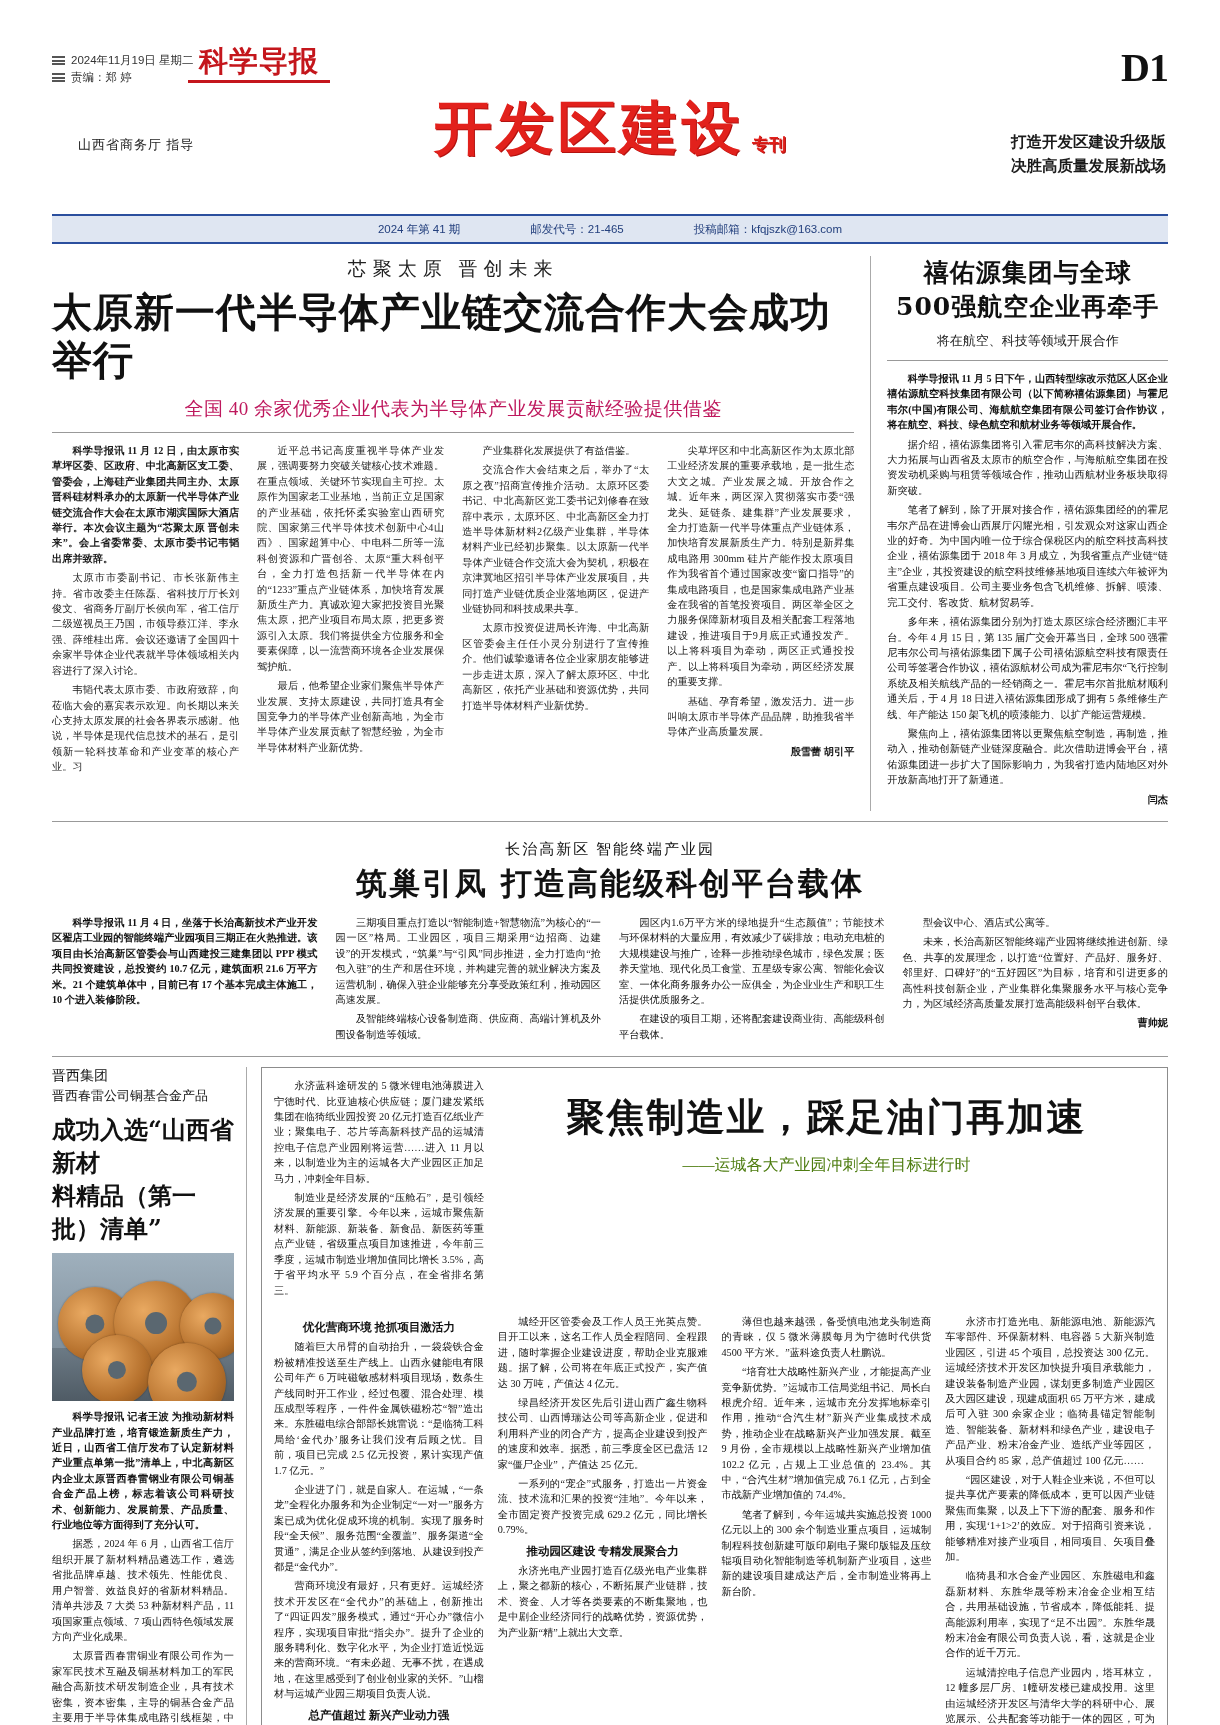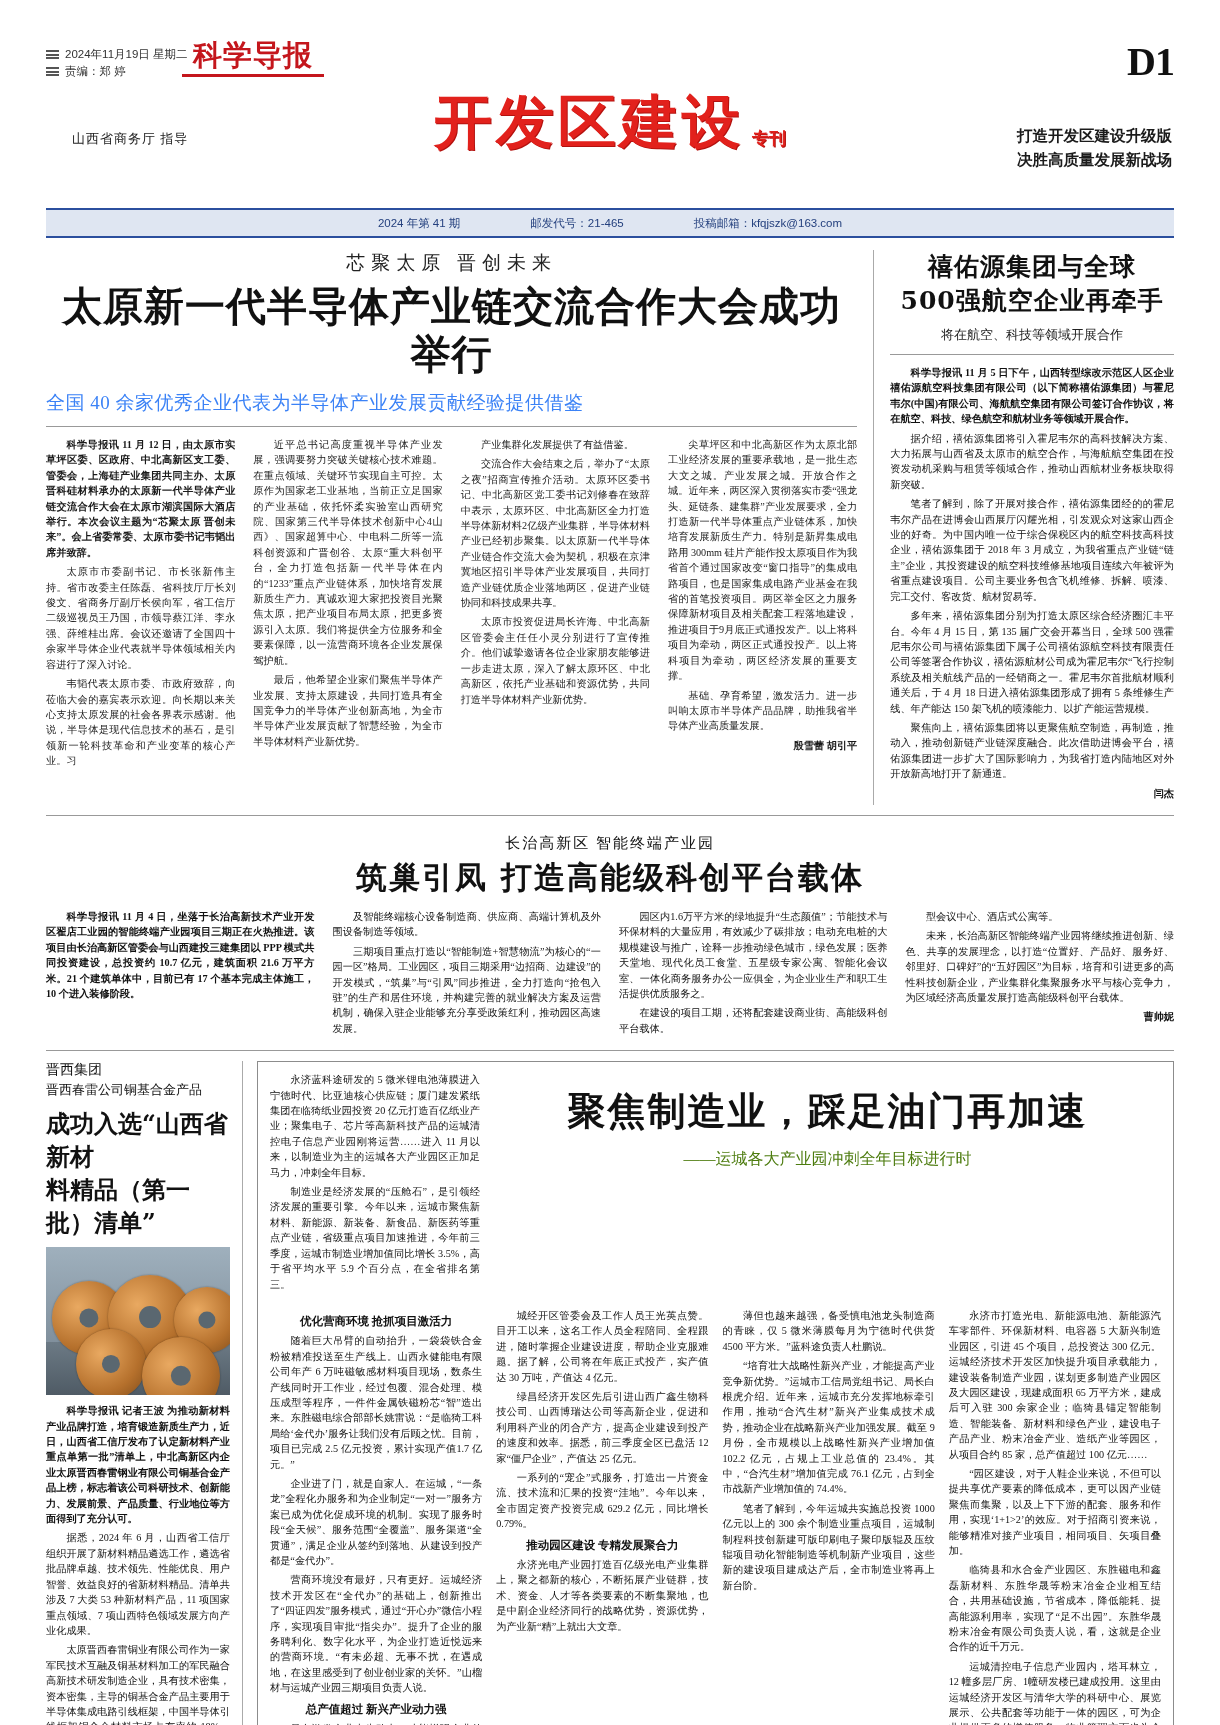--- a/index.html
+++ b/index.html
@@ -12,21 +12,21 @@
     height: 1725px;
     font-family: "Liberation Serif", "DejaVu Serif", serif;
     color: #111;
     position: relative;
     overflow: hidden;
   }
   .page {
     width: 1220px;
     height: 1385px;
     position: relative;
-    padding: 12px;
+    padding: 18px;
     box-sizing: border-box;
   }
 
   
   .masthead {
     position: relative;
     height: 180px;
     padding: 22px 34px 0 34px;
     box-sizing: border-box;
   }
@@ -171,32 +171,32 @@
   }
 
   .shoulder {
     text-align: center;
     font-size: 19px;
     letter-spacing: 6px;
     color: #222;
     margin-bottom: 6px;
   }
   .headline-main {
-    text-align: center;
     font-size: 40px;
     font-weight: 700;
     letter-spacing: 1px;
     line-height: 48px;
     font-family: "DejaVu Serif", serif;
   }
   .subhead-main {
+    text-align: center;
     font-size: 19px;
     margin-top: 12px;
     letter-spacing: .5px;
-    color: #3b82f6;
+    color: #be185d;
   }
   .hr-under {
     border-top: 1px solid #999;
     margin: 10px 0 10px 0;
   }
 
   .cols3 {
     display: flex;
     gap: 18px;
     font-size: 10.2px;
@@ -441,22 +441,22 @@
 
     <div class="sec2">
       <div class="inner">
         <div class="kicker" style="margin-top:8px;">长治高新区 智能终端产业园</div>
         <div class="headline2">筑巢引凤 打造高能级科创平台载体</div>
         <div class="sec2-cols">
           <div>
             <p class="lead">科学导报讯 11 月 4 日，坐落于长治高新技术产业开发区翟店工业园的智能终端产业园项目三期正在火热推进。该项目由长治高新区管委会与山西建投三建集团以 PPP 模式共同投资建设，总投资约 10.7 亿元，建筑面积 21.6 万平方米。21 个建筑单体中，目前已有 17 个基本完成主体施工，10 个进入装修阶段。</p>
           </div>
           <div>
+            <p>三期项目重点打造以“智能制造+智慧物流”为核心的“一园一区”格局。工业园区，项目三期采用“边招商、边建设”的开发模式，“筑巢”与“引凤”同步推进，全力打造向“抢包入驻”的生产和居住环境，并构建完善的就业解决方案及运营机制，确保入驻企业能够充分享受政策红利，推动园区高速发展。</p>
             <p>及智能终端核心设备制造商、供应商、高端计算机及外围设备制造等领域。</p>
-            <p>三期项目重点打造以“智能制造+智慧物流”为核心的“一园一区”格局。工业园区，项目三期采用“边招商、边建设”的开发模式，“筑巢”与“引凤”同步推进，全力打造向“抢包入驻”的生产和居住环境，并构建完善的就业解决方案及运营机制，确保入驻企业能够充分享受政策红利，推动园区高速发展。</p>
           </div>
           <div>
             <p>园区内1.6万平方米的绿地提升“生态颜值”；节能技术与环保材料的大量应用，有效减少了碳排放；电动充电桩的大规模建设与推广，诠释一步推动绿色城市，绿色发展；医养天堂地、现代化员工食堂、五星级专家公寓、智能化会议室、一体化商务服务办公一应俱全，为企业业生产和职工生活提供优质服务之。</p>
             <p>在建设的项目工期，还将配套建设商业街、高能级科创平台载体。</p>
           </div>
           <div>
             <p>型会议中心、酒店式公寓等。</p>
             <p>未来，长治高新区智能终端产业园将继续推进创新、绿色、共享的发展理念，以打造“位置好、产品好、服务好、邻里好、口碑好”的“五好园区”为目标，培育和引进更多的高性科技创新企业，产业集群化集聚服务水平与核心竞争力，为区域经济高质量发展打造高能级科创平台载体。</p>
             <p class="byline">曹帅妮</p>
           </div>

